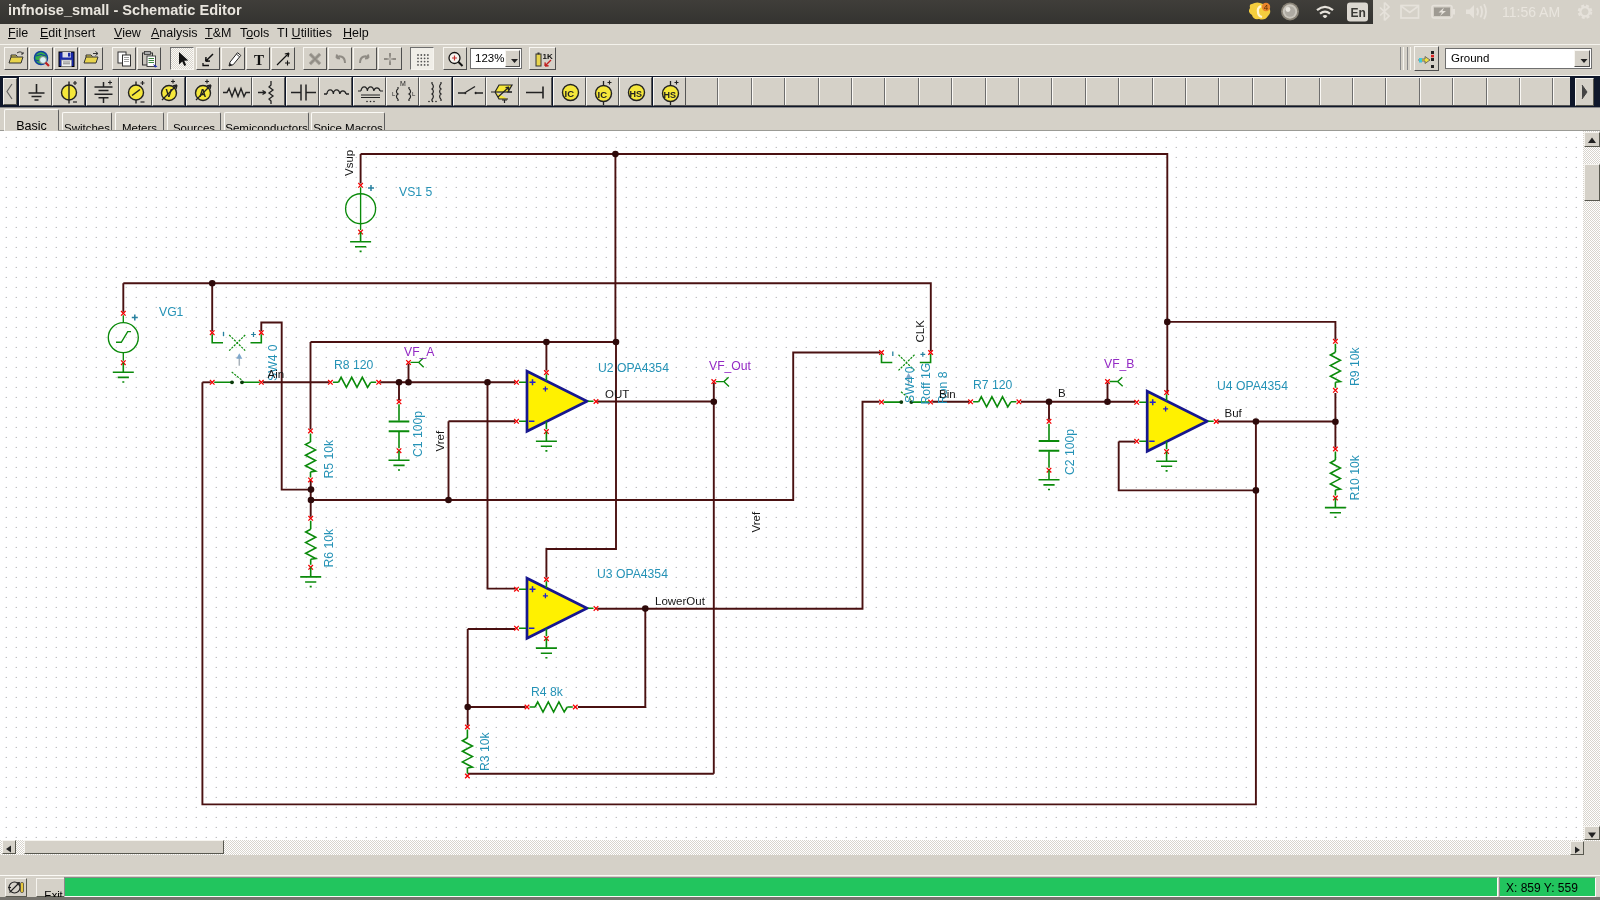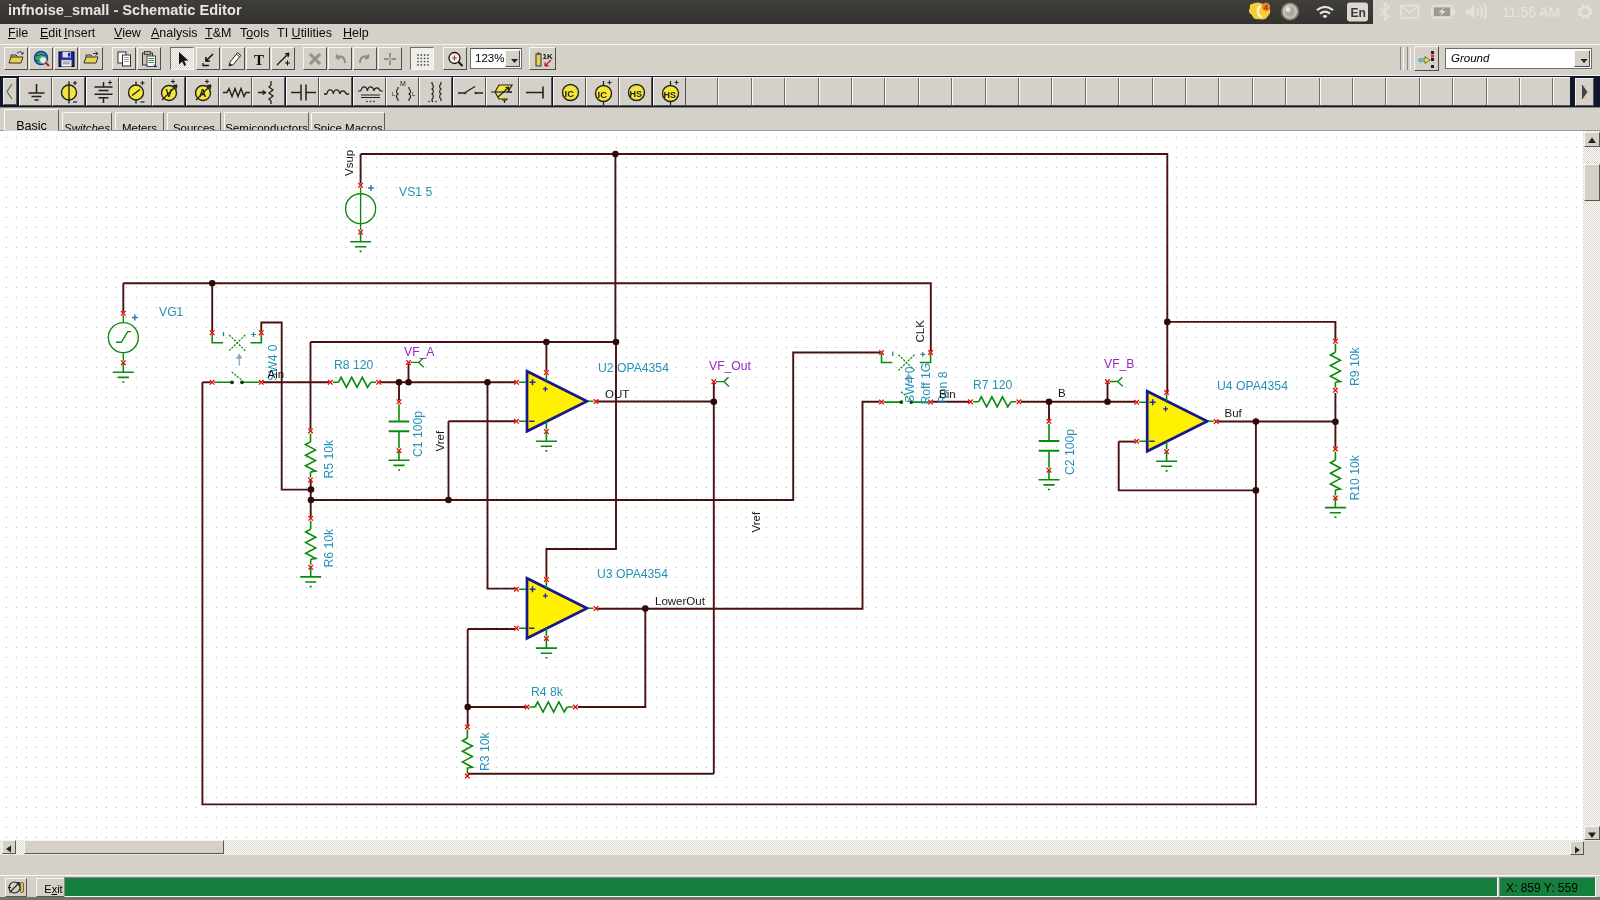--- a/index.html
+++ b/index.html
@@ -29,21 +29,21 @@
 
 .sb{background-image:conic-gradient(#FFFFFF 25%,#D8D4CC 0 50%,#FFFFFF 0 75%,#D8D4CC 0);background-size:2px 2px;}
 .sbtn{position:absolute;background:#D5D1C8;border-top:1px solid #F6F4EF;border-left:1px solid #F6F4EF;border-right:1px solid #58584F;border-bottom:1px solid #58584F;box-sizing:border-box;}
 .thumb{position:absolute;background:#D5D1C8;border-top:1px solid #F6F4EF;border-left:1px solid #F6F4EF;border-right:1px solid #58584F;border-bottom:1px solid #58584F;box-sizing:border-box;}
 #vscroll{left:1583px;top:131px;width:17px;height:710px;}
 #hscroll{left:0;top:840px;width:1584px;height:15px;}
 
 #sheettabs{left:0;top:855px;width:1600px;height:20px;background:#D5D1C8;}
 #sheettab{position:absolute;left:2px;top:0px;width:79px;height:16px;background:#D5D1C8;border-top:1px solid #FBFAF6;border-left:1px solid #FBFAF6;border-right:1px solid #5E5E5E;border-bottom:1px solid #5E5E5E;box-sizing:border-box;font-size:11px;padding:1px 0 0 6px;}
 #statusbar{left:0;top:875px;width:1600px;height:22px;background:#D5D1C8;border-top:1px solid #FBFAF6;box-sizing:border-box;}
-.spanel{position:absolute;top:1px;height:20px;border-top:1px solid #8A8A8A;border-left:1px solid #8A8A8A;border-right:1px solid #FBFAF6;border-bottom:1px solid #FBFAF6;box-sizing:border-box;background:#15803d;}
+.spanel{position:absolute;top:1px;height:20px;border-top:1px solid #8A8A8A;border-left:1px solid #8A8A8A;border-right:1px solid #FBFAF6;border-bottom:1px solid #FBFAF6;box-sizing:border-box;background:#22c55e;}
 #bottomedge{left:0;top:897px;width:1600px;height:3px;background:#75736D;}
 .sbtnlbl{font-size:11px;text-align:center;}
 </style></head>
 <body>
 <div id="root">
 
 <div id="panel" class="abs">
       <span class="title">infnoise_small - Schematic Editor</span>
 <svg width="1600" height="24" style="position:absolute;left:0;top:0;">
 <g>
@@ -242,21 +242,21 @@
             <rect x="14" y="2" width="3" height="3"></rect>
             <rect x="14" y="9" width="3" height="3"></rect>
             <rect x="14" y="16" width="3" height="3"></rect>
           </g>
           <rect x="14" y="5.8" width="3" height="2.6" fill="#D22"></rect>
           <path d="M2 10 H8 L8 7.5 L13 11 L8 14.5 L8 12 H2 Z" fill="#F0E040" stroke="#555" stroke-width=".8"></path>
           <rect x="2" y="9" width="3" height="4.5" fill="#40C8D8"></rect>
         </svg>
       </div>
 <div class="abs" style="left:1445px;top:3px;width:147px;height:21px;background:#fff;border:1px solid #6F6F6F;box-sizing:border-box;font-size:11.5px;color:#000;">
-  <span style="position:absolute;left:5px;top:3px;font-style:italic;">Ground</span>
+  <span style="position:absolute;left:5px;top:3px;">Ground</span>
   <span class="tbtn" style="left:128px;top:1px;width:16px;height:17px;">
           <svg width="14" height="15">
             <path d="M3.5 6 L7 10 L10.5 6 Z" fill="#222"></path>
           </svg>
         </span>
 </div>
 </div>
 
 <div id="tb2" class="abs">
 <div class="sbtn" style="left:3px;top:2px;width:14px;height:27px;"><svg width="12" height="25">
@@ -407,21 +407,21 @@
         </svg>
       </div>
 <div id="emptycells"></div>
 <div class="sbtn" style="left:1575px;top:2px;width:19px;height:28px;"><svg width="17" height="26">
           <path d="M6 6 L11 13 L6 20" stroke="#444" fill="#444" stroke-width="1"></path>
         </svg></div>
 </div>
 
 <div id="tabs" class="abs">
 <span class="tab active" style="left:4px;width:55px;">Basic</span>
-<span class="tab" style="left:62px;width:50px;font-style:italic;">Switches</span>
+<span class="tab" style="left:62px;width:50px;">Switches</span>
 <span class="tab" style="left:115px;width:49px;">Meters</span>
 <span class="tab" style="left:167px;width:54px;">Sources</span>
 <span class="tab" style="left:224px;width:85px;">Semiconductors</span>
 <span class="tab" style="left:311px;width:74px;">Spice Macros</span>
 </div>
 <div id="tabline"></div>
 
 <div id="view" class="abs">
 <svg width="1584" height="709" viewBox="0 131 1584 709" style="position:absolute;left:0;top:0;">
 <defs>
@@ -660,20 +660,20 @@
 <div class="abs" style="left:1584px;top:841px;width:16px;height:16px;background:#D5D1C8;"></div>
 
 
 <div id="statusbar" class="abs">
 <div class="sbtn" style="left:5px;top:2px;width:22px;height:19px;"><svg width="20" height="17">
           <circle cx="8.5" cy="8.5" r="5.5" fill="none" stroke="#222" stroke-width="1.2"></circle>
           <path d="M3.5 13.5 L13.5 3.5 M13.5 3.5 L10.5 4 M13.5 3.5 L13 6.5" stroke="#222" stroke-width="1.1" fill="none"></path>
           <path d="M2 8.5 H5" stroke="#222" stroke-width="1.1"></path>
           <rect x="14.5" y="3.5" width="3" height="10" rx="1.2" fill="#E8C83C" stroke="#333" stroke-width=".7"></rect>
         </svg></div>
-<div class="sbtn sbtnlbl" style="left:36px;top:2px;width:35px;height:19px;padding-top:4px;">E<u>x</u>it</div>
+<div class="sbtn sbtnlbl" style="left:36px;top:2px;width:35px;height:19px;padding-top:10px;">E<u>x</u>it</div>
 <div class="spanel" style="left:64px;width:1434px;"></div>
 <div class="spanel" style="left:1499px;width:97px;font-size:12px;">
         <span style="position:absolute;left:6px;top:3px;">X: 859  Y: 559</span>
       </div>
 </div>
 <div id="bottomedge" class="abs"></div>
 </div>
 
 </body></html>

